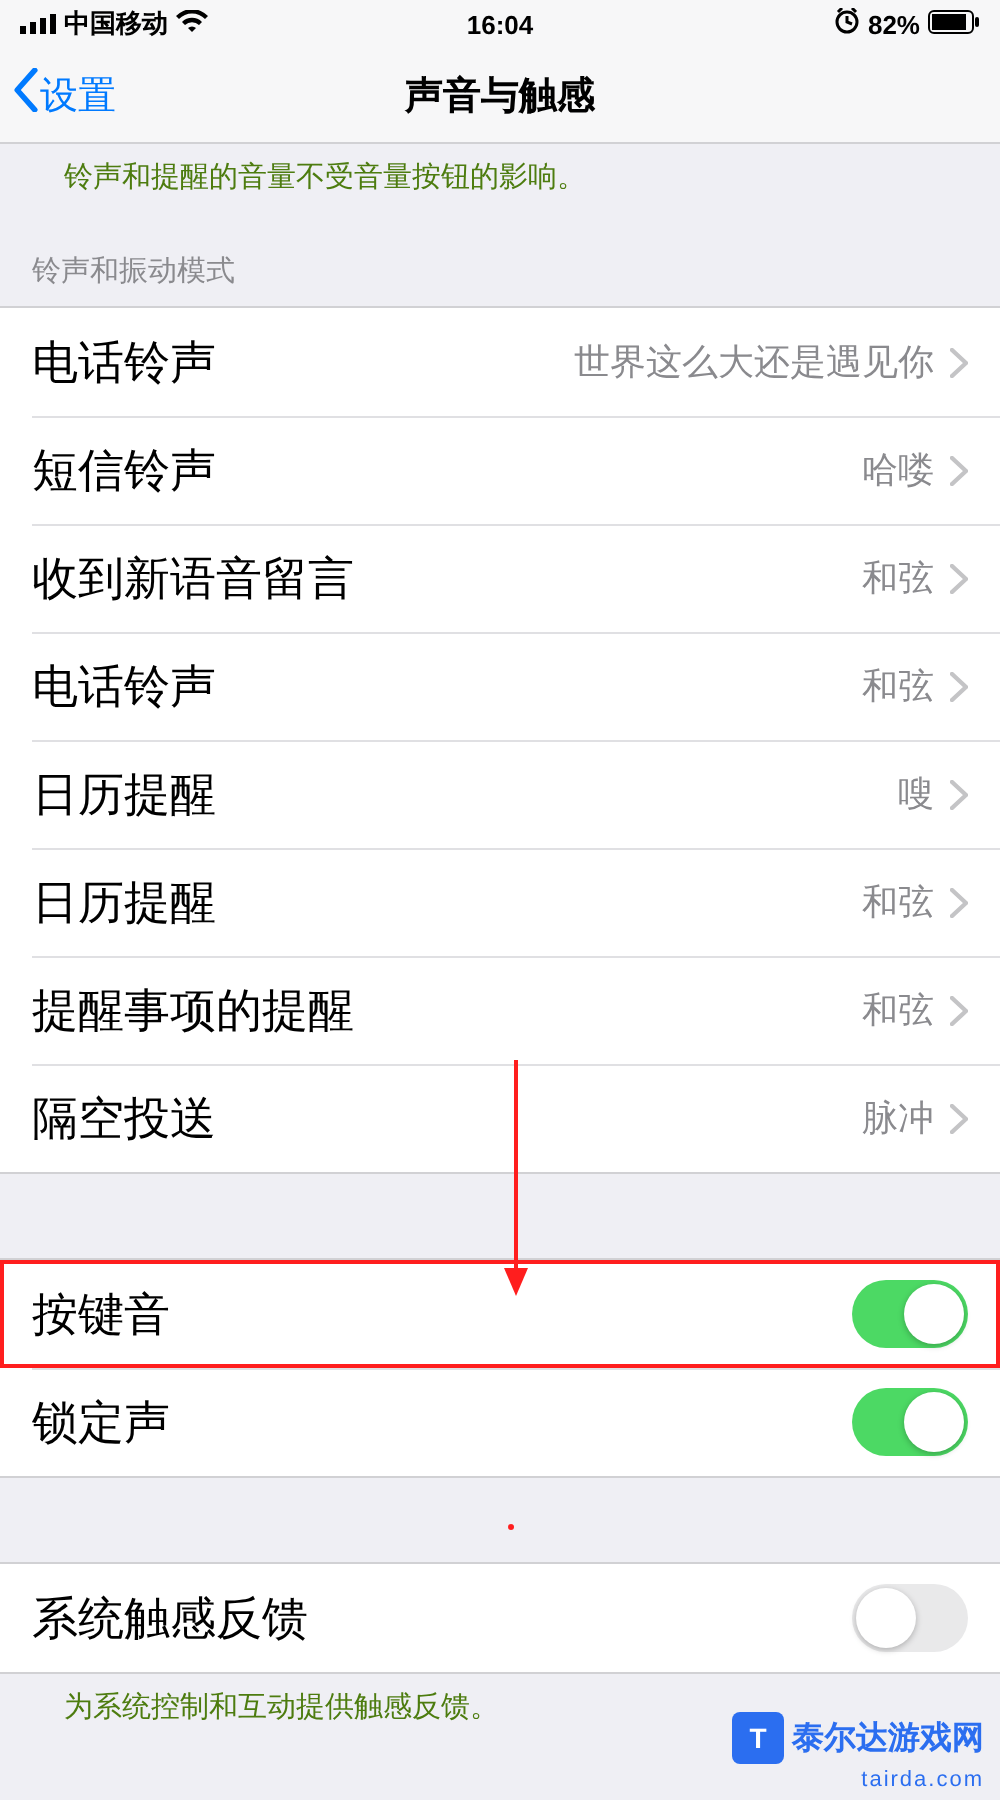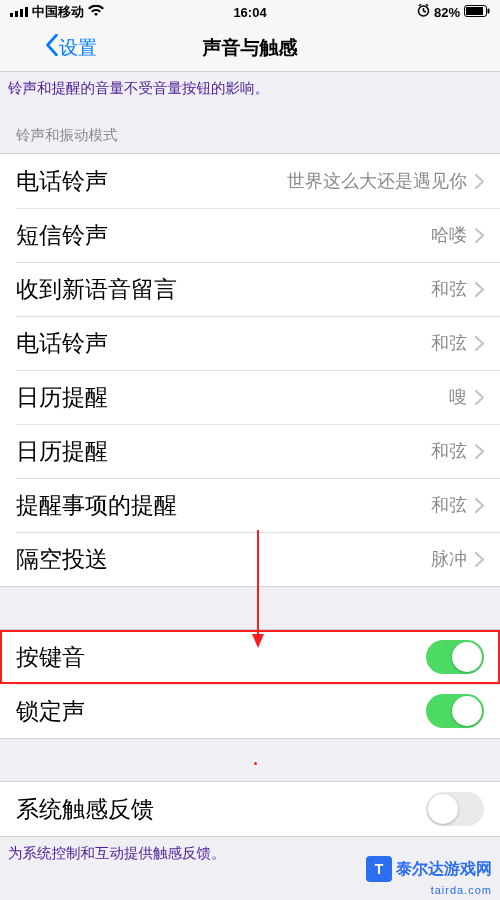--- a/index.html
+++ b/index.html
@@ -1,24 +1,24 @@
 <!DOCTYPE html>
 <html><head>
 <meta charset="utf-8">
 <style>
   * { box-sizing: border-box; margin: 0; padding: 0; }
   html, body { width: 500px; height: 900px; font-family: -apple-system, "PingFang SC", sans-serif; background: #efeff4; overflow: hidden; }
   .status-bar { height: 24px; display: flex; align-items: center; justify-content: space-between; padding: 0 10px; font-size: 13px; font-weight: 600; background: #f7f7f8; text-align: right; }
   .status-left, .status-right { display: flex; align-items: center; gap: 4px; }
   .status-center { position: absolute; left: 50%; transform: translateX(-50%); }
   .nav-bar { height: 48px; background: #f7f7f8; display: flex; align-items: center; position: relative; border-bottom: 1px solid #d1d1d4; }
-  .nav-back { display: flex; align-items: center; color: #007aff; font-size: 19px; padding-left: 6px; cursor: pointer; margin-left: 39px; }
+  .nav-back { display: flex; align-items: center; color: #007aff; font-size: 19px; padding-left: 6px; cursor: pointer; }
   .nav-back svg { width: 14px; height: 22px; }
   .nav-title { position: absolute; left: 50%; transform: translateX(-50%); font-size: 19px; font-weight: 600; }
-  .hint { font-size: 14.5px; color: #4c1d95; padding: 7px 8px 10px; }
+  .hint { font-size: 14.5px; color: #4d7c0f; padding: 7px 32px 10px; }
   .section-header { font-size: 14.5px; color: #8a8a8e; padding: 18px 16px 8px; }
   .group { background: #fff; }
   .row { height: 54px; display: flex; align-items: center; padding: 0 16px; position: relative; cursor: pointer; }
   .row + .row::before { content: ""; position: absolute; top: 0; left: 16px; right: 0; height: 1px; background: #e0e0e3; }
   .group { border-top: 1px solid #d1d1d4; border-bottom: 1px solid #d1d1d4; }
   .row-label { font-size: 23px; flex: 0 0 auto; }
   .row-spacer { flex: 1; }
   .row-value { font-size: 18px; color: #8a8a8e; text-align: right; }
   .chevron { margin-left: 8px; display: flex; align-items: center; }
   .chevron svg { width: 9px; height: 15px; }

